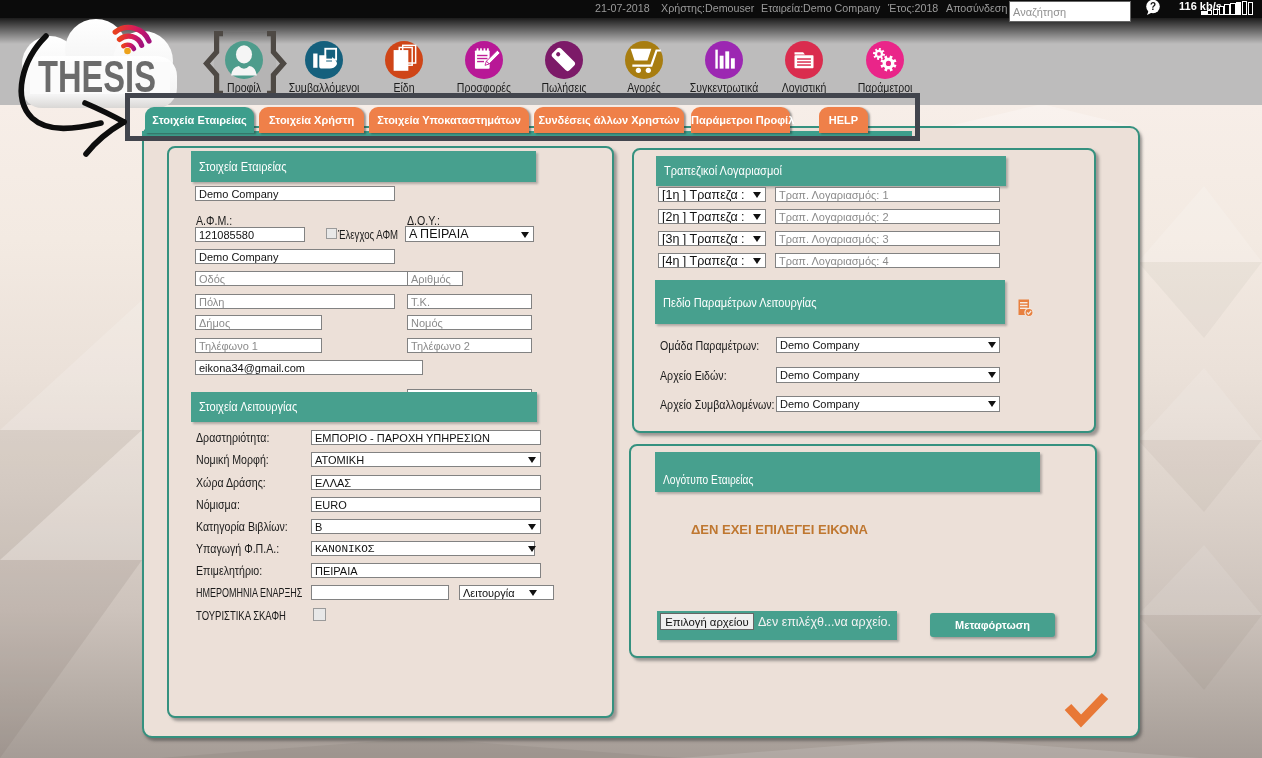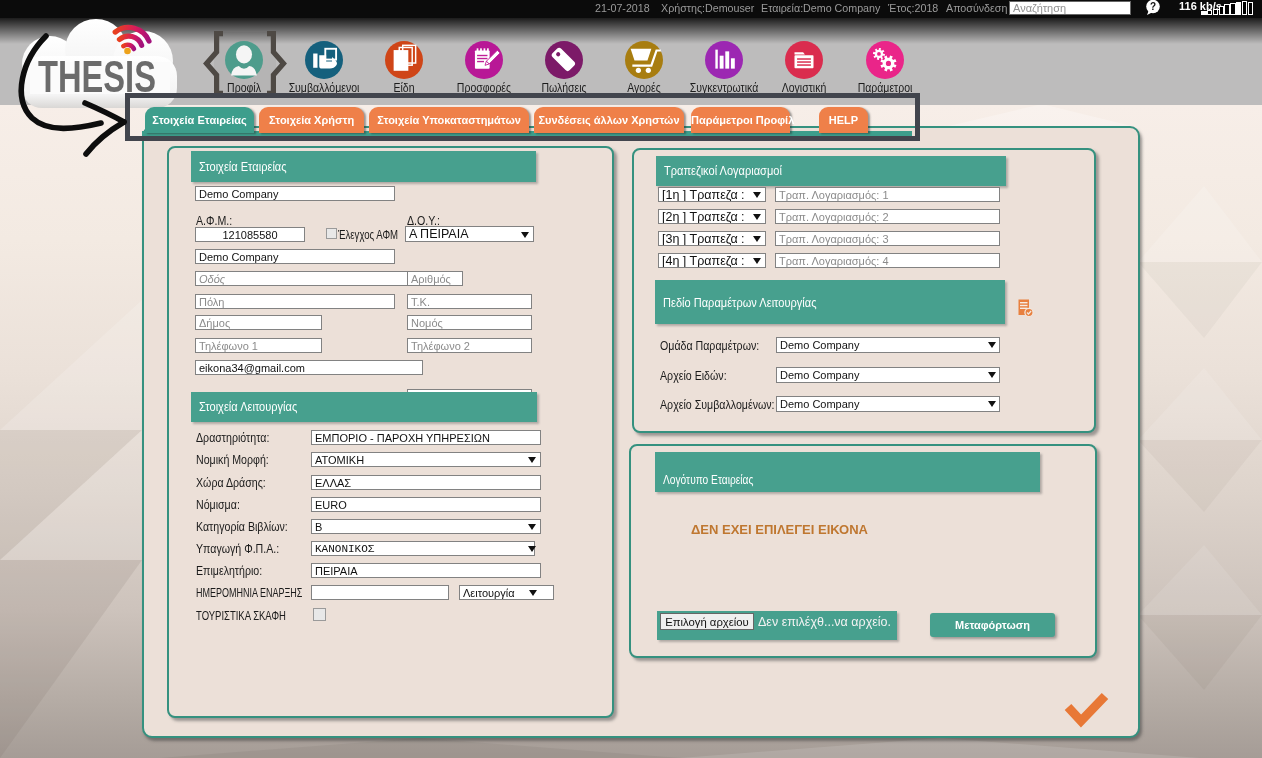--- a/index.html
+++ b/index.html
@@ -3,21 +3,21 @@
 <style>
 html,body{margin:0;padding:0;}
 body{width:1262px;height:758px;overflow:hidden;font-family:"Liberation Sans",sans-serif;position:relative;background:#e9ddd4;}
 #app{position:absolute;left:0;top:0;width:1262px;height:758px;}
 #bg{position:absolute;left:0;top:0;width:1262px;height:758px;
 background:linear-gradient(180deg,#c3c2c2 0px,#c3c2c2 105px,#f7eee8 105px,#f3eae2 240px,#ebe1d9 370px,#ded4cc 490px,#cdc3bc 610px,#b5aca5 700px,#a59c96 758px);}
 #bg .tri{position:absolute;left:0;top:0;width:1262px;height:758px;}
 #bg .tri{position:absolute;}
 #topbar{position:absolute;left:0;top:0;width:1262px;height:18px;background:#0b0b0b;color:#9a9a9a;font-size:10.7px;font-weight:normal;z-index:30;letter-spacing:0;}
 #topbar .t{position:absolute;top:2px;white-space:nowrap;}
-#search{position:absolute;left:1009px;top:1px;width:122px;height:14px;background:#fff;border:1px solid #666;font-size:11px;color:#909090;padding:0 3px;line-height:13px;box-sizing:border-box;}
+#search{position:absolute;left:1009px;top:1px;width:122px;height:21px;background:#fff;border:1px solid #666;font-size:11px;color:#909090;padding:0 3px;line-height:13px;box-sizing:border-box;}
 #topgrad{position:absolute;left:0;top:18px;width:1262px;height:26px;background:linear-gradient(rgba(0,0,0,.85),rgba(0,0,0,0));z-index:21;pointer-events:none;}
 #header{position:absolute;left:0;top:18px;width:1262px;height:87px;background:#bdbcbc;z-index:20;}
 .navico{position:absolute;width:100px;text-align:center;z-index:22;}
 .navico svg{display:block;margin:0 auto;}
 .navico .lbl{font-size:12.5px;color:#1c1c1c;margin-top:2px;transform:scaleX(.84);}
 #selsvg{position:absolute;left:0;top:0;width:1262px;height:105px;z-index:23;pointer-events:none;}
 #logo{position:absolute;left:14px;top:0px;width:175px;height:112px;z-index:22;}
 #arrowsvg{position:absolute;left:0;top:0;width:200px;height:170px;z-index:40;}
 #tabframe{position:absolute;left:125px;top:93px;width:785px;height:38px;border:5px solid #42454d;z-index:25;}
 #tealstrip{position:absolute;left:142px;top:131px;width:770px;height:5px;background:#3d9e8c;z-index:24;}
@@ -232,29 +232,29 @@
     <div class="tab" style="left:691px;width:99px">Παράμετροι Προφίλ</div>
     <div class="tab" style="left:819px;width:49px">HELP</div>
   </div>
 
   <div class="panel" style="left:167px;top:146px;width:443px;height:568px">
     <div class="phead" style="left:22px;top:3px;width:345px;height:31px">
         <span>Στοιχεία Εταιρείας</span>
       </div>
     <input style="left: 26px; top: 38px; width: 200px;" value="Demo Company">
     <label class="fl" style="left:27px;top:66px">Α.Φ.Μ.:</label>
-    <input style="left: 26px; top: 79px; width: 110px; text-align: center;" value="121085580">
+    <input style="left: 26px; top: 79px; width: 110px;" value="121085580">
     <div class="cb" style="left:157px;top:80px"></div>
     <label class="fl" style="left:169px;top:80px;font-size:12px;transform:scaleX(.8)">Έλεγχος ΑΦΜ</label>
     <label class="fl" style="left:238px;top:66px">Δ.Ο.Υ.:</label>
     <select class="sel" style="left:236px;top:78px;width:129px;height:16px;font-size:12.5px">
       <option>Α ΠΕΙΡΑΙΑ</option></select>
     <div class="arrowdn" style="left:352px;top:84px"></div>
     <input style="left: 26px; top: 101px; width: 200px;" value="Demo Company">
-    <input class="ph" style="left: 26px; top: 123px; width: 224px; font-style: italic;" value="Οδός">
+    <input class="ph" style="left: 26px; top: 123px; width: 224px;" value="Οδός">
     <input class="ph" style="left: 238px; top: 123px; width: 56px;" value="Αριθμός">
     <input class="ph" style="left: 26px; top: 146px; width: 200px;" value="Πόλη">
     <input class="ph" style="left: 238px; top: 146px; width: 125px;" value="Τ.Κ.">
     <input class="ph" style="left: 26px; top: 167px; width: 127px;" value="Δήμος">
     <input class="ph" style="left: 238px; top: 167px; width: 125px;" value="Νομός">
     <input class="ph" style="left: 26px; top: 190px; width: 127px;" value="Τηλέφωνο 1">
     <input class="ph" style="left: 238px; top: 190px; width: 125px;" value="Τηλέφωνο 2">
     <input style="left: 26px; top: 212px; width: 228px;" value="eikona34@gmail.com">
     <input class="ph" style="left: 238px; top: 212px; width: 125px; margin-top: 29px;" value="Fax">
     <div class="phead" style="left:22px;top:244px;width:346px;height:30px">

